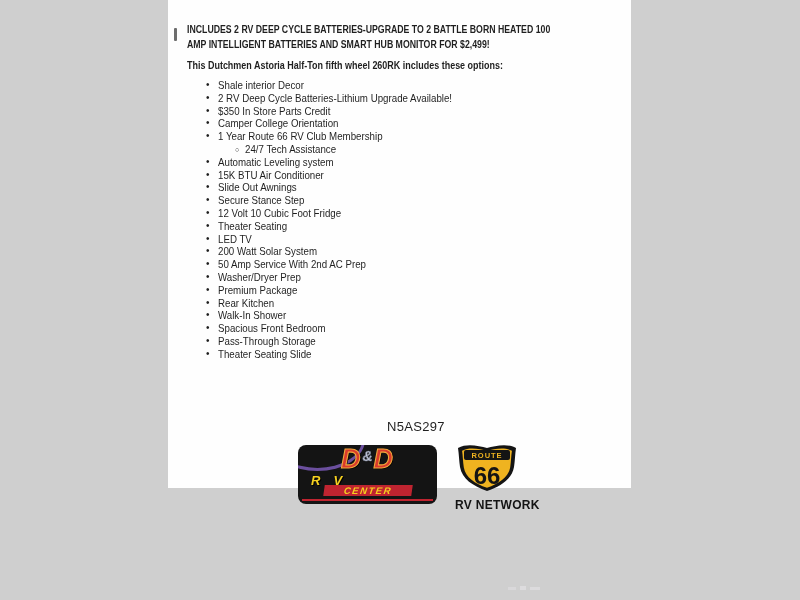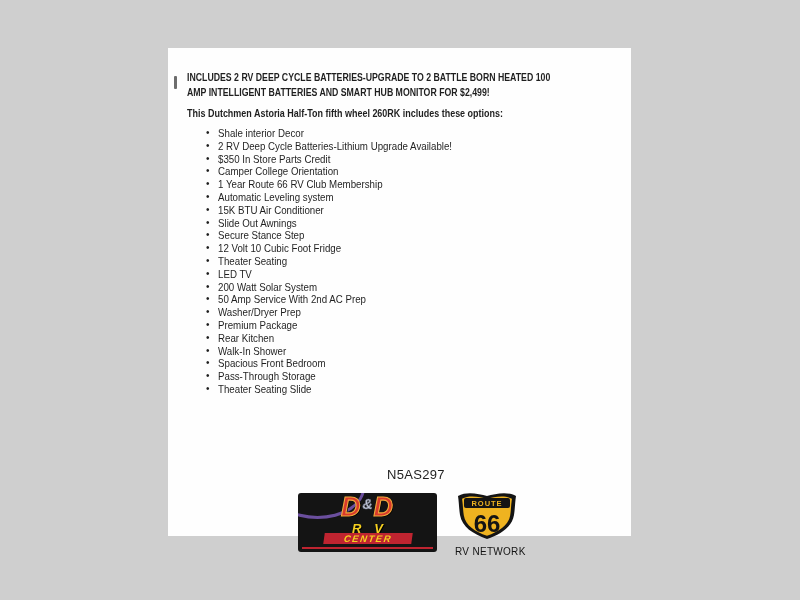--- a/index.html
+++ b/index.html
@@ -3,21 +3,20 @@
 <meta charset="utf-8">
 <style>
   * { margin:0; padding:0; box-sizing:border-box; }
   html,body { width:800px; height:600px; overflow:hidden; cursor:default; }
   body { font-family:"Liberation Sans","DejaVu Sans",sans-serif; background:var(--canvas,#cfcfcf); }
 
   .viewer { position:relative; width:800px; height:600px; background:var(--canvas,#cfcfcf); }
   .paper {
     position:absolute; left:168px; top:0; width:463px; height:488px;
     background:var(--paper,#fff);
-    margin-top:48px;
   }
 
   
   .headline { position:absolute; left:19px; top:22px; color:var(--ink,#1c1c1c); }
   .headline .hline {
     font-weight:bold; font-size:11.5px; line-height:15px; white-space:nowrap;
     transform:scaleX(0.76); transform-origin:left center;
   }
   .subtitle {
     position:absolute; left:19px; top:59px; font-weight:bold; font-size:11.5px;
@@ -37,59 +36,59 @@
 
   
   .stock {
     position:absolute; left:219px; top:419px; font-size:13px; color:var(--ink,#2a2a2a);
     letter-spacing:0.3px;
   }
 
   
   .dd-logo {
     position:absolute; left:130px; top:445px; width:139px; height:59px;
-    background:var(--dd_black,#131313); border-radius:3px; overflow:hidden;
+    background:var(--dd_black,#131313); border-radius:8px; overflow:hidden;
   }
   .dd-swoosh {
     position:absolute; left:-28px; top:-36px; width:95px; height:62px;
     border:3px solid var(--dd_purple,#6b4f9e); border-radius:50%;
   }
   .dd-top { position:absolute; top:-1px; width:100%; text-align:center; font-style:italic; font-weight:bold; }
   .dd-top .d {
     font-size:27px; color:var(--dd_red,#d93a2c);
     -webkit-text-stroke:1.1px #f2a93c;
     text-shadow:1px 1px 0 #000;
     letter-spacing:1px;
   }
   .dd-top .amp {
     font-size:14px; color:#c9cede; -webkit-text-stroke:0.6px #6a6f80;
     vertical-align:7px; margin:0 1px;
   }
   .dd-rv {
-    position:absolute; top:28px; width:100%; text-align:center;
+    position:absolute; top:28px; width:100%; 
     color:var(--dd_yellow,#f5d020); font-style:italic; font-weight:bold;
     font-size:13px; letter-spacing:13px; text-indent:13px;
     text-shadow:1px 1px 0 #000;
   }
   .dd-band {
     position:absolute; bottom:8px; left:50%; transform:translateX(-50%) skewX(-8deg);
     width:88px; height:11px; background:var(--dd_band_red,#bf2430);
     text-align:center; line-height:11px;
     color:var(--dd_yellow,#f5d020); font-style:italic; font-weight:bold;
     font-size:9.5px; letter-spacing:1.5px;
   }
   .dd-underline {
     position:absolute; bottom:3px; left:4px; right:4px; height:2px;
     background:var(--dd_band_red,#bf2430);
   }
 
   
   .r66 { position:absolute; left:287px; top:441px; width:64px; text-align:left; }
   .r66-caption {
-    margin-top:1px; font-weight:normal; font-size:10px; letter-spacing:0.3px;
+    margin-top:1px; font-weight:bold; font-size:12px; letter-spacing:0.3px;
     color:#141414; white-space:nowrap;
   }
 
   
   .artifact-left {
     position:absolute; left:6px; top:28px; width:3px; height:13px;
     background:#3c3c3c; opacity:0.75; border-radius:1px;
   }
   .artifact-bottom {
     position:absolute; left:340px; top:585px; width:34px; height:7px; opacity:0.5;
@@ -113,20 +112,21 @@
     </div>
 
     <div class="subtitle">This Dutchmen Astoria Half-Ton fifth wheel 260RK includes these options:</div>
 
     <div class="options">
         <div class="li level1"><span class="marker">•</span><span class="txt">Shale interior Decor</span></div>
         <div class="li level1"><span class="marker">•</span><span class="txt">2 RV Deep Cycle Batteries-Lithium Upgrade Available!</span></div>
         <div class="li level1"><span class="marker">•</span><span class="txt">$350 In Store Parts Credit</span></div>
         <div class="li level1"><span class="marker">•</span><span class="txt">Camper College Orientation</span></div>
         <div class="li level1"><span class="marker">•</span><span class="txt">1 Year Route 66 RV Club Membership</span></div>
+        <div class="li level2"><span class="marker">○</span><span class="txt">24/7 Tech Assistance</span></div>
         <div class="li level1"><span class="marker">•</span><span class="txt">Automatic Leveling system</span></div>
         <div class="li level1"><span class="marker">•</span><span class="txt">15K BTU Air Conditioner</span></div>
         <div class="li level1"><span class="marker">•</span><span class="txt">Slide Out Awnings</span></div>
         <div class="li level1"><span class="marker">•</span><span class="txt">Secure Stance Step</span></div>
         <div class="li level1"><span class="marker">•</span><span class="txt">12 Volt 10 Cubic Foot Fridge</span></div>
         <div class="li level1"><span class="marker">•</span><span class="txt">Theater Seating</span></div>
         <div class="li level1"><span class="marker">•</span><span class="txt">LED TV</span></div>
         <div class="li level1"><span class="marker">•</span><span class="txt">200 Watt Solar System</span></div>
         <div class="li level1"><span class="marker">•</span><span class="txt">50 Amp Service With 2nd AC Prep</span></div>
         <div class="li level1"><span class="marker">•</span><span class="txt">Washer/Dryer Prep</span></div>

